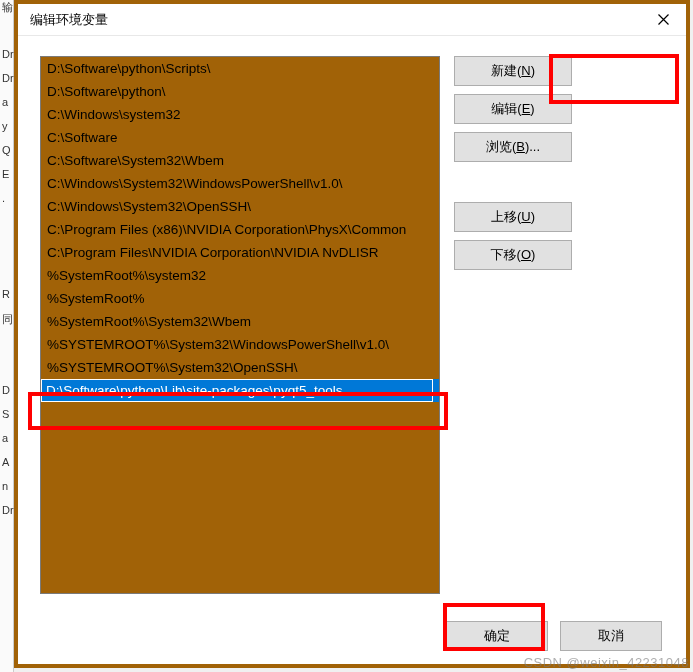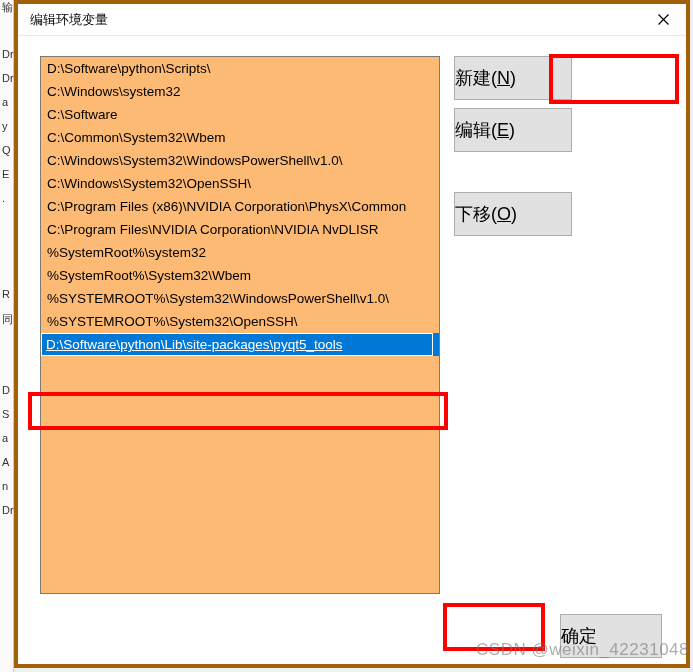--- a/index.html
+++ b/index.html
@@ -52,21 +52,21 @@
     .content {
       flex: 1;
       padding: 20px 16px 12px 22px;
       display: flex;
       gap: 14px;
     }
     .listbox {
       width: 400px;
       height: 538px;
       border: 1px solid #7a7a7a;
-      background: #fdba74;
+      background: #a16207;
       overflow: hidden;
       position: relative;
     }
     .list-item {
       height: 23px;
       line-height: 23px;
       padding: 0 6px;
       white-space: nowrap;
       font-size: 13.5px;
       color: #000;
@@ -81,38 +81,38 @@
       width: 390px;
       height: 21px;
       margin: 1px 1px;
       background: #0078d7;
       color: #fff;
       border: none;
       outline: 1px solid #fff;
       padding: 0 4px;
       font-family: inherit;
       font-size: 13.5px;
-      text-decoration: underline;
     }
     .edit-input::selection { background: #fff; color: #0078d7; }
     .side-buttons {
       display: flex;
       flex-direction: column;
       gap: 8px;
       width: 118px;
     }
     .btn {
-      height: 44px;
+      height: 30px;
       background: #e1e1e1;
       border: 1px solid #adadad;
       font-family: inherit;
-      font-size: 18px;
+      font-size: 13px;
       cursor: default;
       display: flex;
       align-items: center;
+      justify-content: center;
     }
     .spacer-sm { height: 24px; }
     .spacer-md { height: 24px; }
     .footer {
       height: 56px;
       display: flex;
       justify-content: flex-end;
       align-items: center;
       gap: 12px;
       padding-right: 24px;
@@ -121,22 +121,22 @@
     .halo {
       position: absolute;
       border: 4px solid #ff0000;
       pointer-events: none;
     }
     .halo-new { left: 549px; top: 54px; width: 130px; height: 50px; }
     .halo-edit { left: 28px; top: 392px; width: 420px; height: 38px; }
     .halo-ok { left: 443px; top: 603px; width: 102px; height: 48px; }
     .watermark {
       position: absolute;
-      right: 4px; bottom: 12px;
-      font-size: 17px;
+      right: 4px; bottom: 2px;
+      font-size: 13px;
       color: rgba(120,120,120,0.6);
       letter-spacing: 0.5px;
     }
     .underline { text-decoration: underline; }
   </style>
 </head>
 <body>
 
 <div class="left-strip">
     <span>输</span>
@@ -169,51 +169,60 @@
     <div class="close-btn">
       <svg width="11" height="11" viewBox="0 0 11 11">
         <path d="M0.5 0.5 L10.5 10.5 M10.5 0.5 L0.5 10.5" stroke="#000" stroke-width="1.2"></path>
       </svg>
     </div>
   </div>
 
   <div class="content">
     <div class="listbox">
         <div class="list-item">D:\Software\python\Scripts\</div>
+        <div class="list-item">D:\Software\python\</div>
         <div class="list-item">C:\Windows\system32</div>
         <div class="list-item">C:\Software</div>
-        <div class="list-item">C:\Common\System32\Wbem</div>
+        <div class="list-item">C:\Software\System32\Wbem</div>
         <div class="list-item">C:\Windows\System32\WindowsPowerShell\v1.0\</div>
         <div class="list-item">C:\Windows\System32\OpenSSH\</div>
         <div class="list-item">C:\Program Files (x86)\NVIDIA Corporation\PhysX\Common</div>
         <div class="list-item">C:\Program Files\NVIDIA Corporation\NVIDIA NvDLISR</div>
         <div class="list-item">%SystemRoot%\system32</div>
+        <div class="list-item">%SystemRoot%</div>
         <div class="list-item">%SystemRoot%\System32\Wbem</div>
         <div class="list-item">%SYSTEMROOT%\System32\WindowsPowerShell\v1.0\</div>
         <div class="list-item">%SYSTEMROOT%\System32\OpenSSH\</div>
         <div class="list-item editing"><input class="edit-input" value="D:\Software\python\Lib\site-packages\pyqt5_tools" style=""></div>
       </div>
 
     <div class="side-buttons">
       <button class="btn">
           <span>新建(<span class="underline">N</span>)</span>
         </button>
       <button class="btn">
           <span>编辑(<span class="underline">E</span>)</span>
         </button>
+      <button class="btn">
+          <span>浏览(<span class="underline">B</span>)...</span>
+        </button>
       <div class="spacer-sm"></div>
+      <button class="btn">
+          <span>上移(<span class="underline">U</span>)</span>
+        </button>
       <button class="btn">
           <span>下移(<span class="underline">O</span>)</span>
         </button>
       <div class="spacer-md"></div>
     </div>
   </div>
 
   <div class="footer">
     <button class="btn">确定</button>
+    <button class="btn">取消</button>
   </div>
 </div>
 
 <div class="halo halo-new"></div>
 <div class="halo halo-edit"></div>
 <div class="halo halo-ok"></div>
 
 <div class="watermark">CSDN @weixin_42231048</div>
 
 </body></html>

